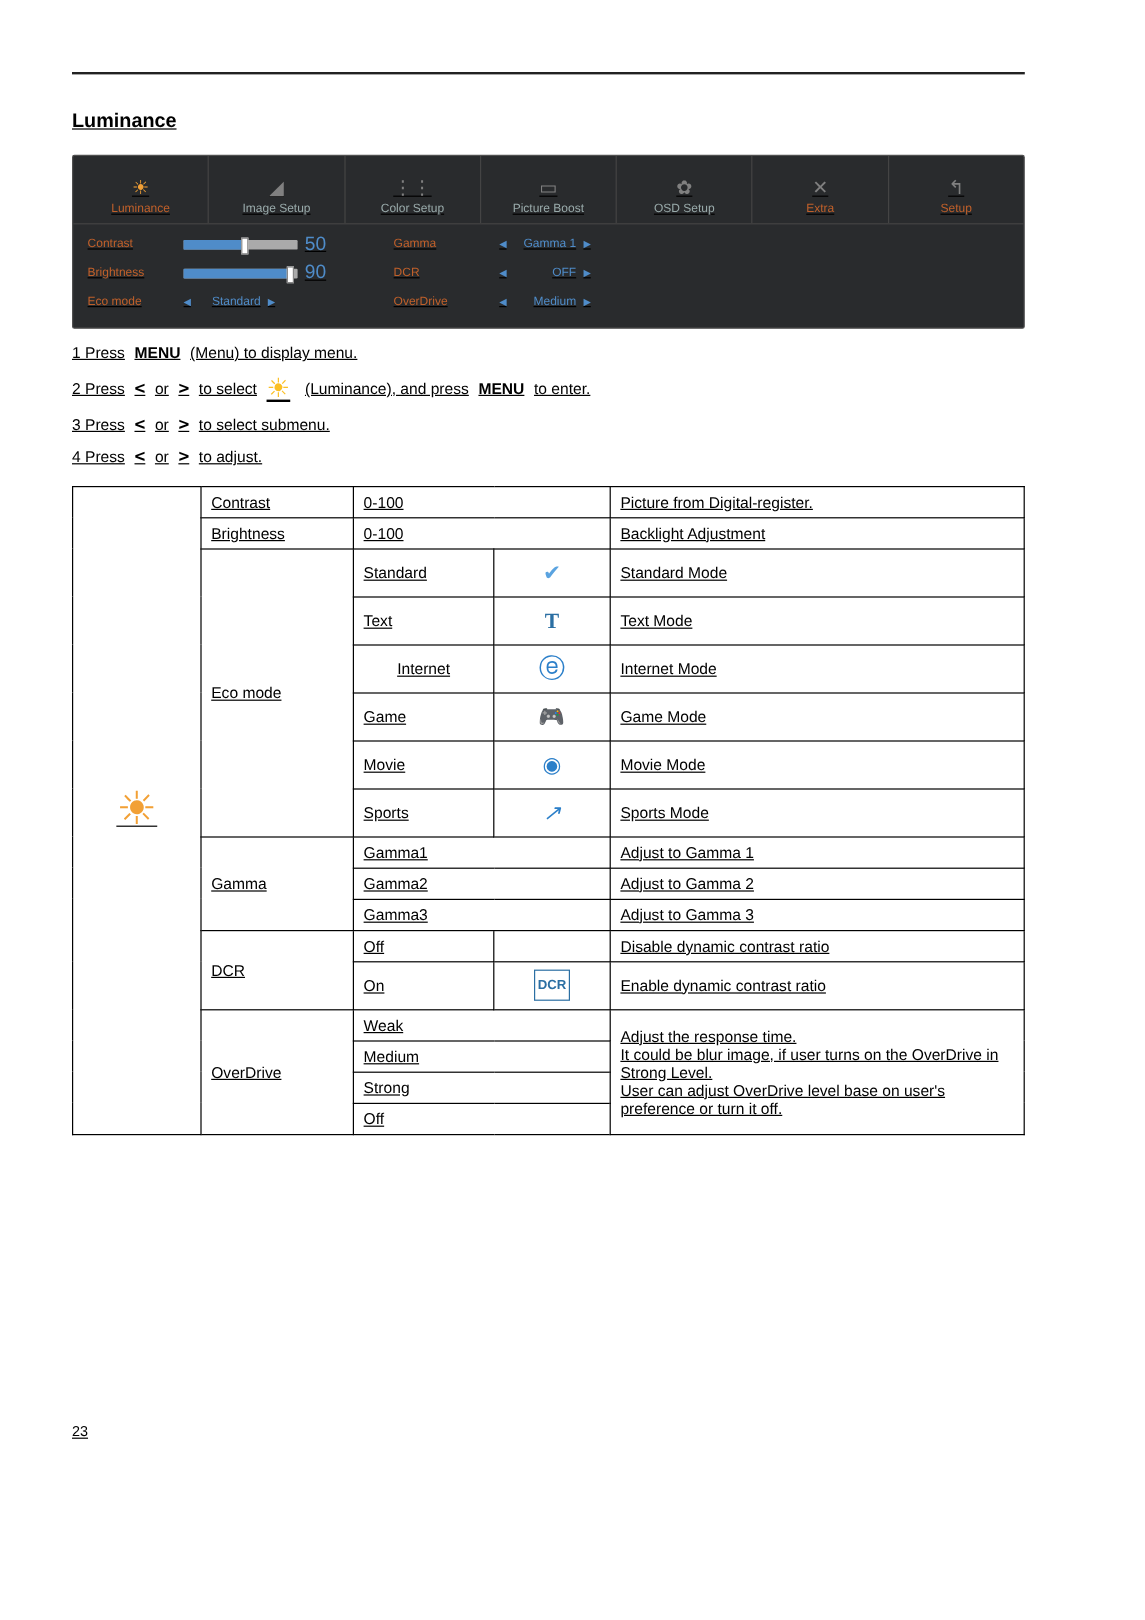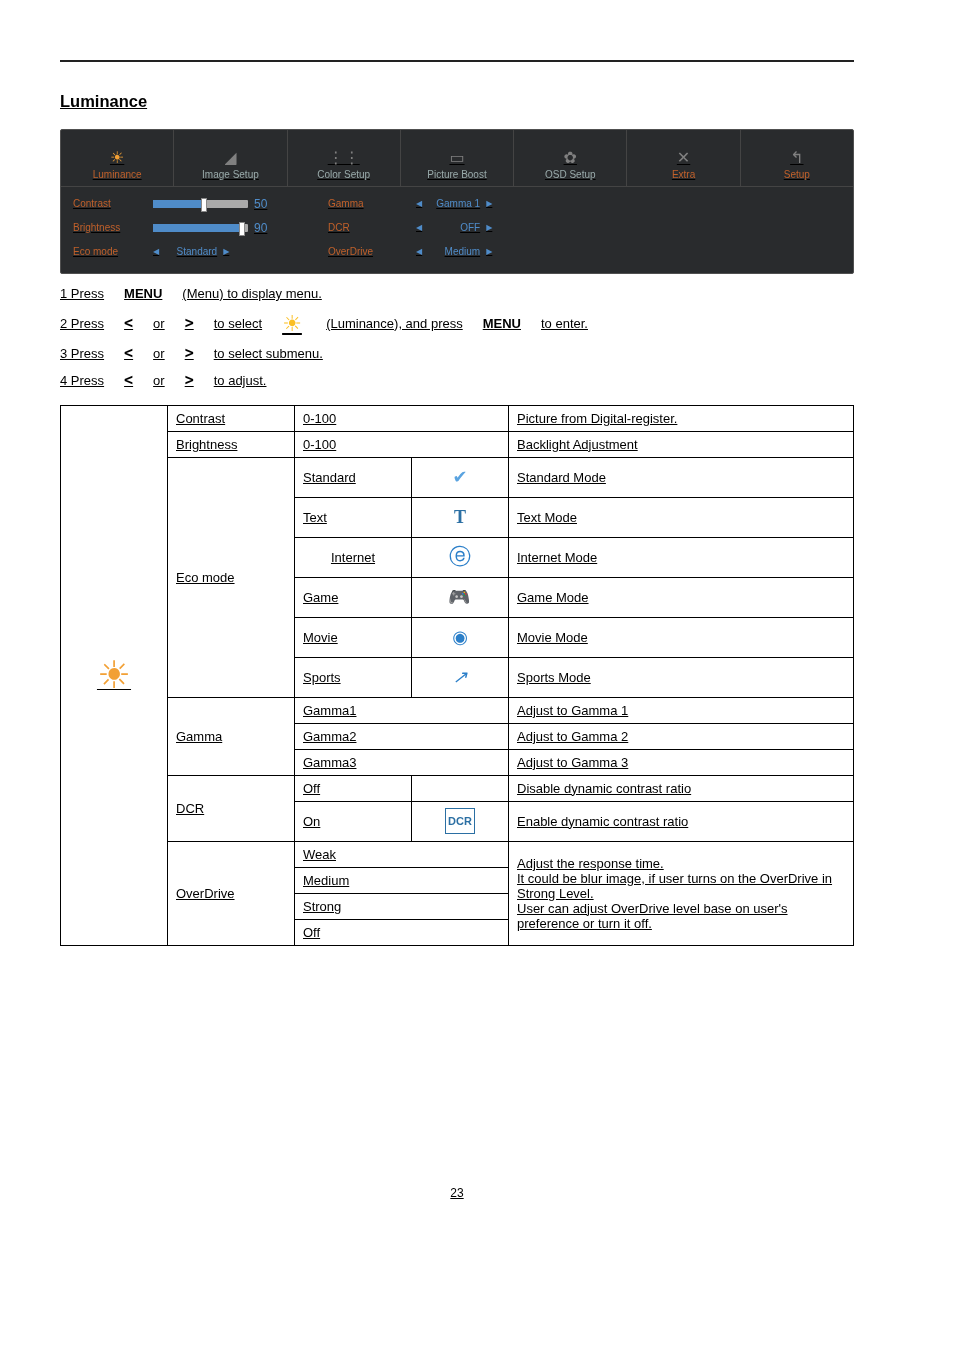--- a/index.html
+++ b/index.html
@@ -67,26 +67,26 @@
   .osd-col.sliders { width: 175px; }
   .osd-col.labels2 { width: 80px; }
   .osd-col.arrows { flex: 1; padding-left: 8px;}
   .osd-label { color: #c0602a; font-size: 10px; line-height: 14px;}
   .osd-row { display: flex; align-items: center; gap: 6px; line-height:14px; height:14px;}
   .slider {
     width: 95px; height: 8px; background: #aaa; position: relative; border-radius:1px;
   }
   .slider .fill { position:absolute; left:0; top:0; bottom:0; background:#4f8cc9; }
   .slider .handle{ position:absolute; top:-2px; width:4px; height:12px; background:#fff; border:1px solid #888;}
-  .slider-val{ color:#4f8cc9; font-size:12px; width:20px;}
+  .slider-val{ color:#4f8cc9; font-size:16px; width:20px;}
   .val-blue { color:#4f8cc9; min-width:52px; display:inline-block;text-align:right;}
   .tri { color:#4f8cc9; font-size:8px;}
   
   .instructions { margin-top: 10px; font-size: 13px; line-height: 1.5;}
-  .instructions p { margin: 8px 0; display:flex; align-items:center; flex-wrap:wrap; gap:20px;}
+  .instructions p { margin: 8px 0; display:flex; align-items:center; flex-wrap:wrap; gap:8px;}
   .instructions .chev { font-family: monospace; font-size: 15px; font-weight:bold; line-height:1;}
   .lum-inline-icon {
     display:inline-block; width:24px; height:24px; font-size:22px; line-height:24px;
     color:#fbbf24; position:relative;
   }
   
   table.ref {
     border-collapse: collapse;
     width: 100%;
     margin-top: 14px;
@@ -100,21 +100,21 @@
   table.ref td.icon-cell {
     text-align:center;
   }
   .bigicon{
     font-size: 38px; color: #f2a035; line-height:1;
   }
   .mode-ico{
     display:inline-flex; width:24px; height:22px; align-items:center; justify-content:center;
     font-size:18px;
   }
-  .pagenum { text-align:center; font-size:12px; margin-top:240px;}
+  .pagenum { text-align:left; font-size:12px; margin-top:240px;}
 </style>
 </head>
 <body>
 
 <div class="page">
   <hr class="hr-top">
 
   <h2 class="section-title">Luminance</h2>
 
   <div class="osd">

